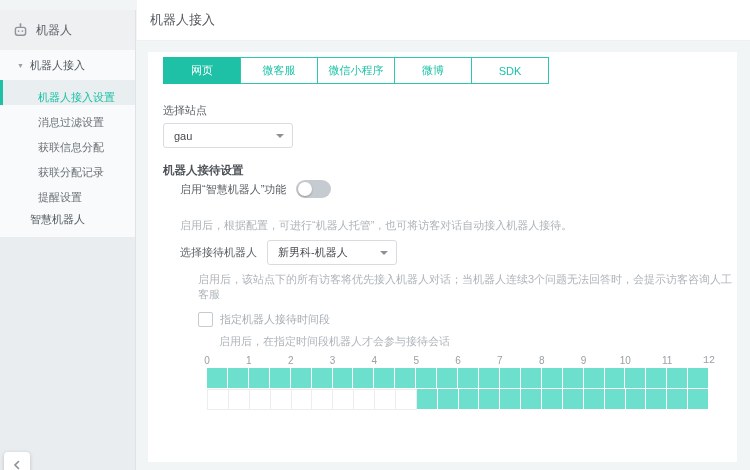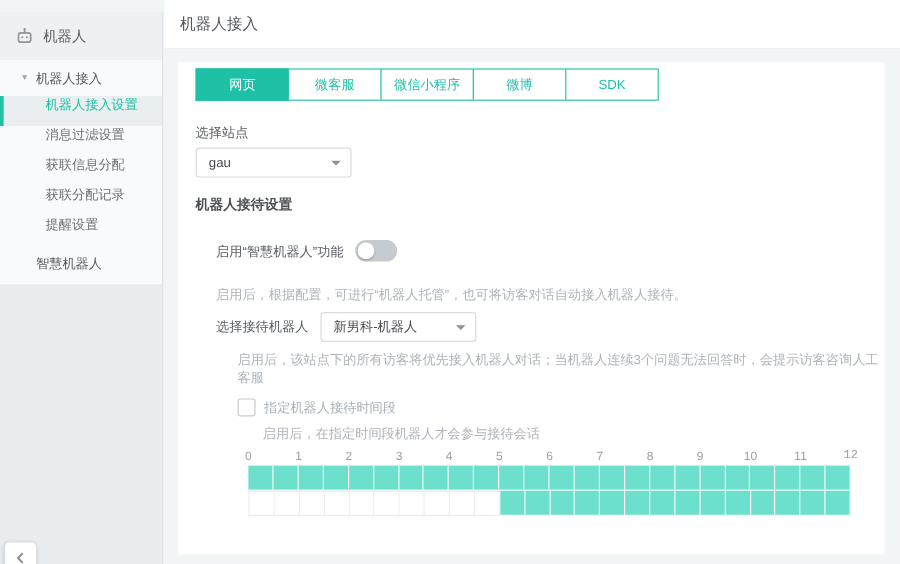--- a/index.html
+++ b/index.html
@@ -14,21 +14,21 @@
   
   .sidebar { position:absolute; left:0; top:0; width:136px; height:470px;
     background:#e9edef; border-right:1px solid #dfe3e5;margin-top:10px; }
   .sb-header { height:40px; background:#eef0f2; display:flex; align-items:center;
     padding-left:12px; gap:7px; color:#5c6167; font-size:12px; }
   .sb-menu { background:#f8fafb; padding-bottom:4px; }
   .sb-parent { height:30px; display:flex; align-items:center; padding-left:17px;
     gap:6px; color:#565b61; cursor:pointer; }
   .sb-parent.no-caret { padding-left:30px; height:28px; }
   .sb-parent .caret { font-size:7px; color:#9aa0a6; }
-  .sb-sub { height:25px; display:flex; align-items:flex-start; padding-left:38px;
+  .sb-sub { height:25px; display:flex; align-items:flex-end; padding-left:38px;
     color:#6c7176; cursor:pointer; }
   .sb-sub.active { background:#e9eef0; border-left:3px solid var(--accent);
     padding-left:35px; color:var(--accent); }
   .collapse-btn { position:absolute; left:4px; bottom:2px; width:26px; height:26px;
     background:#fff; border-radius:4px; box-shadow:0 1px 4px rgba(0,0,0,.18);
     display:flex; align-items:center; justify-content:center; cursor:pointer; }
   
   .main { position:absolute; left:137px; top:0; right:0; bottom:0; }
   .main-header { height:41px; background:#fff; border-bottom:1px solid #edf0f1;
     display:flex; align-items:center; padding-left:13px; font-size:13px; color:#54585e; }
@@ -44,21 +44,21 @@
   
   .site-label { margin-top:19px; color:#5b6066; }
   .select { width:130px; height:25px; border:1px solid #d8dcde; border-radius:3px;
     display:flex; align-items:center; padding:0 22px 0 10px; position:relative;
     color:#46494e; background:#fff; cursor:pointer; }
   .select .dd-caret { position:absolute; right:8px; top:10px; width:0; height:0;
     border-left:4px solid transparent; border-right:4px solid transparent;
     border-top:4px solid #8d9296; }
   .site-select { margin-top:5px; }
   .section-title { margin-top:15px; color:#4e5257; font-weight:bold; font-size:11.5px; }
-  .toggle-row { margin-top:22px; margin-left:17px; display:flex; align-items:center; gap:10px; }
+  .toggle-row { margin-top:2px; margin-left:17px; display:flex; align-items:center; gap:10px; }
   .toggle { width:35px; height:18px; border-radius:9px; background:#c5cbd0;
     position:relative; cursor:pointer; flex:none; }
   .toggle .knob { position:absolute; left:2px; top:2px; width:14px; height:14px;
     border-radius:50%; background:#fff; box-shadow:0 1px 2px rgba(0,0,0,.25); }
   .help { color:#aeb4ba; }
   .help-toggle { margin-top:20px; margin-left:17px; }
   .robot-row { margin-top:7px; margin-left:17px; display:flex; align-items:center; gap:10px; }
   .cb-row { display:flex; align-items:center; gap:7px; }
   .checkbox { width:15px; height:15px; border-radius:2px; flex:none; cursor:pointer; }
   .checkbox.checked-disabled { background:#c9ced2; display:flex; align-items:center;

